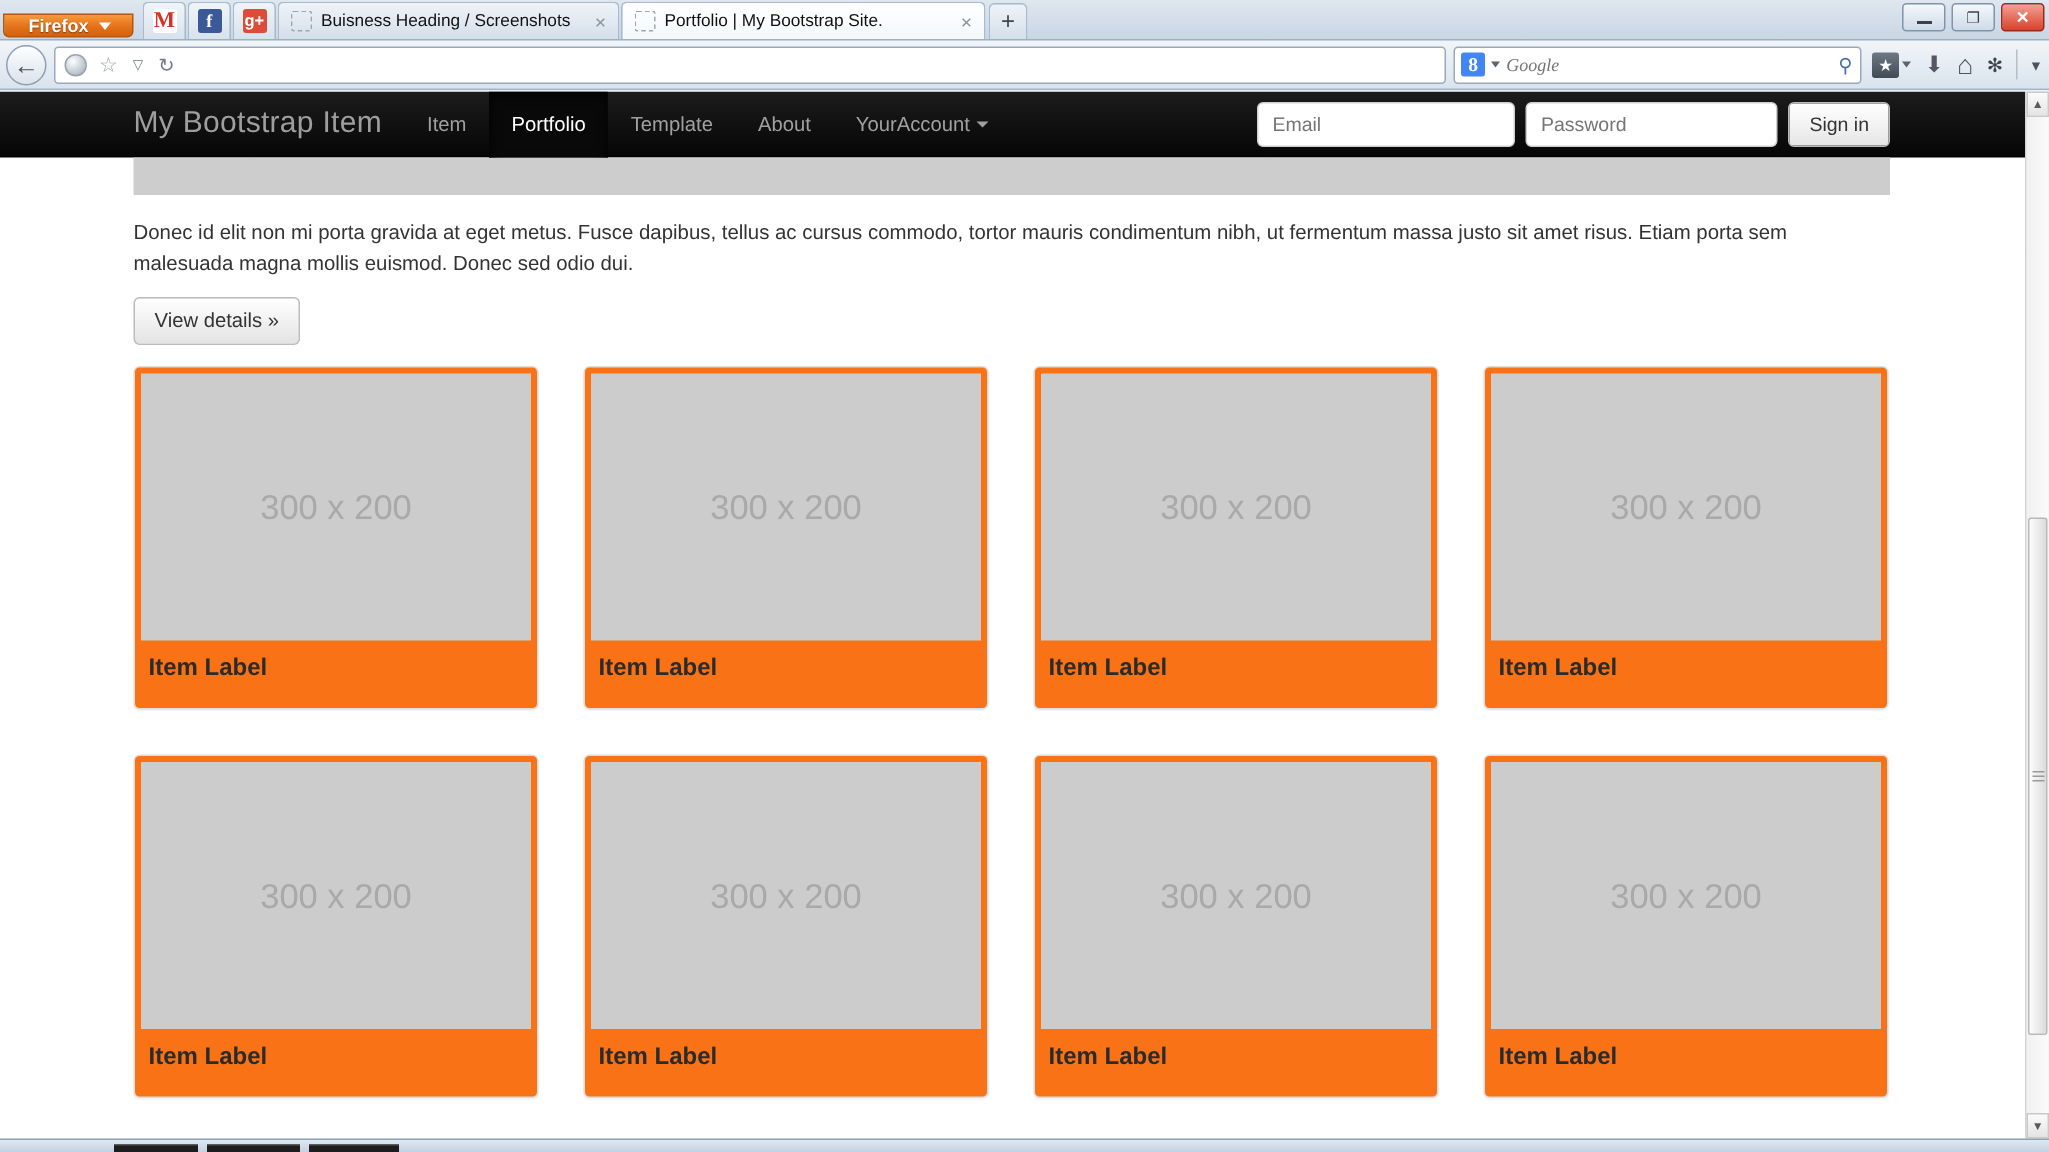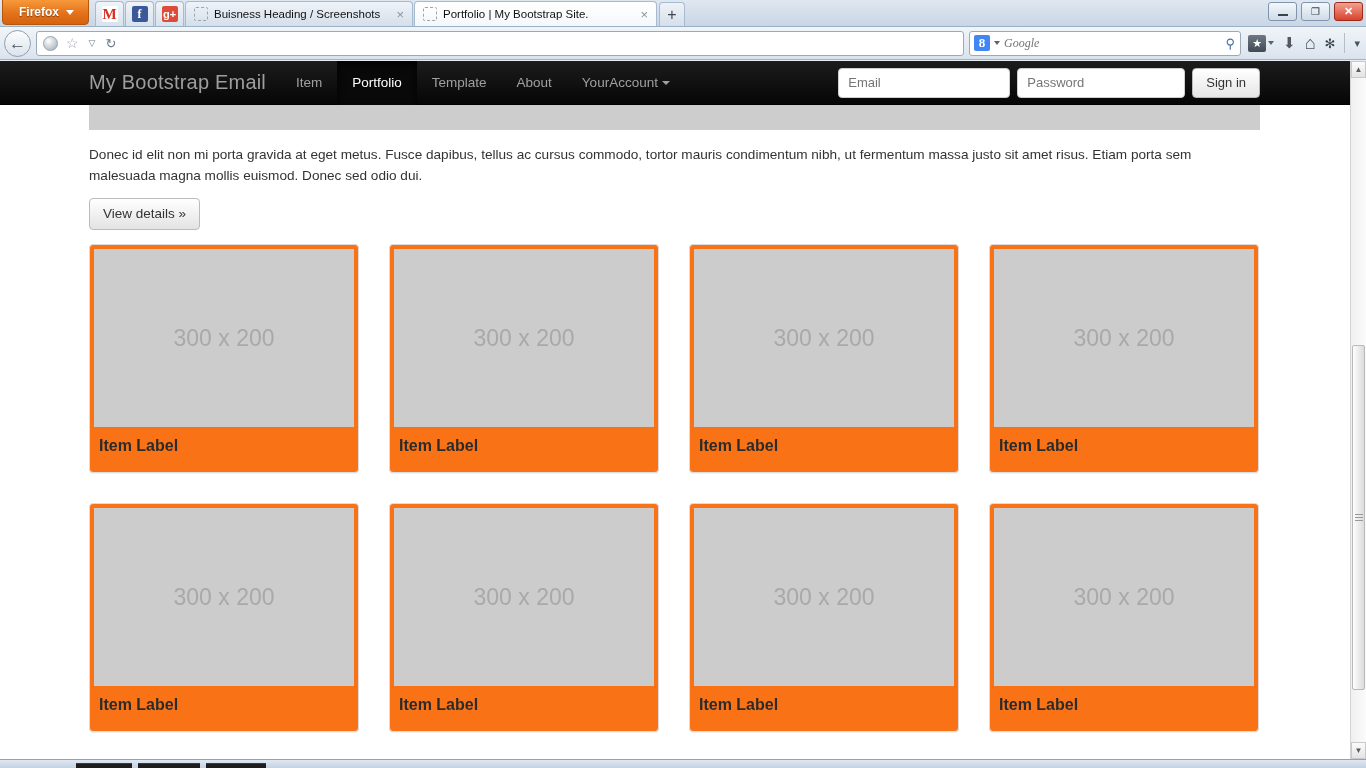--- a/index.html
+++ b/index.html
@@ -20,21 +20,21 @@
   
   #tabstrip {
     height: 27px;
     display: flex;
     align-items: flex-end;
     background: linear-gradient(#dfe7f0, #c9d6e5);
     border-bottom: 1px solid #9cb0c6;
     position: relative;
   }
   #firefox-button {
-    height: 26px; margin: 0 6px 1px 2px;
+    height: 16px; margin: 0 6px 1px 2px;
     padding: 0 14px 0 16px;
     display: flex; align-items: center; gap: 7px;
     background: linear-gradient(#f79a3c, #e4721a 55%, #d4620f);
     border: 1px solid #b4570c;
     border-radius: 0 0 4px 4px;
     color: #fff; font-size: 12px; font-weight: bold;
     text-shadow: 0 1px 1px rgba(0,0,0,.45);
   }
   #firefox-button .caret {
     width: 0; height: 0;
@@ -359,21 +359,21 @@
     <div class="sep"></div>
     <div class="tool-btn">
       <span style="font-size:11px">▾</span>
     </div>
   </div>
 
   <div id="viewport">
     <div id="page">
 
       <div id="site-navbar">
-        <div id="brand">My Bootstrap Email</div>
+        <div id="brand">My Bootstrap Item</div>
         <div id="site-nav-links">
           <a class="nav-link">
             <span>Item</span>
           </a>
           <a class="nav-link active">
             <span>Portfolio</span>
           </a>
           <a class="nav-link">
             <span>Template</span>
           </a>

